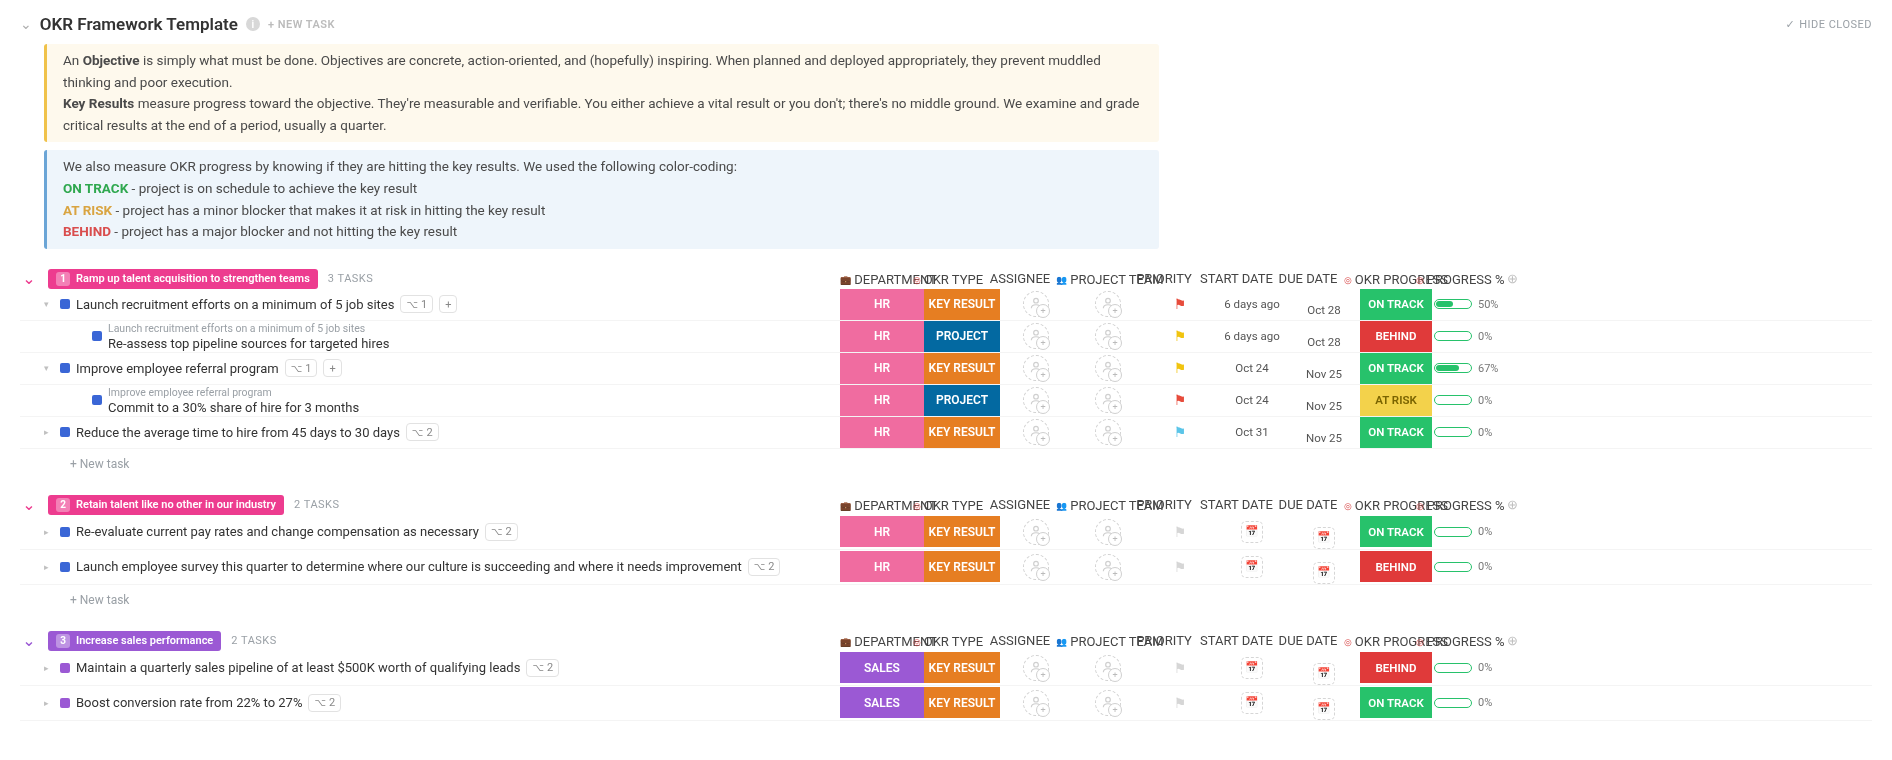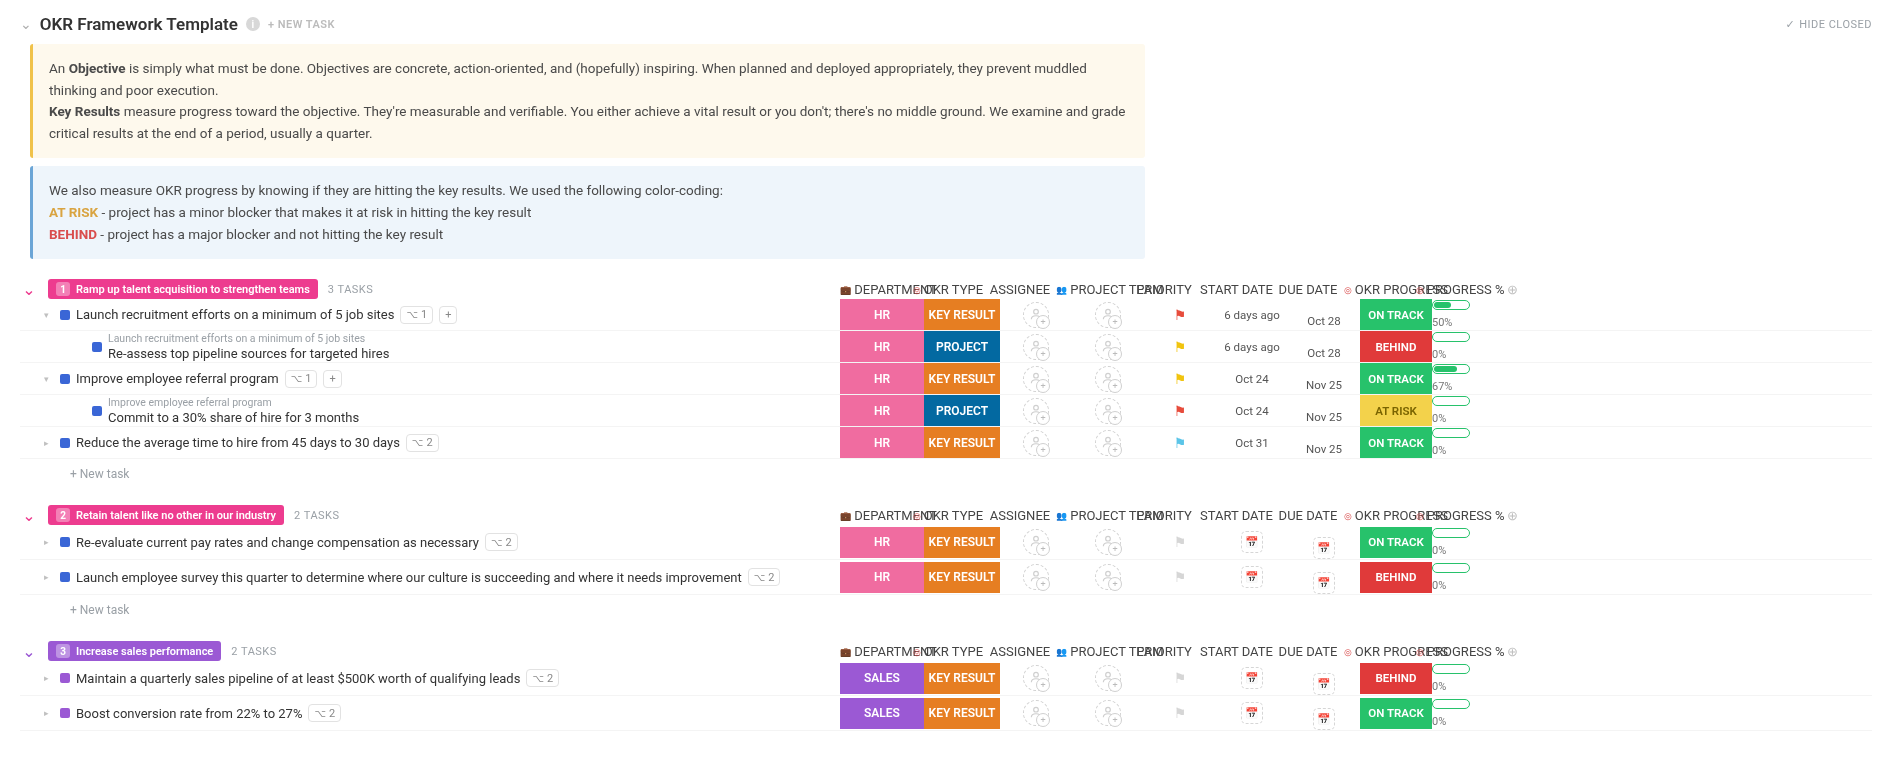--- a/index.html
+++ b/index.html
@@ -8,21 +8,21 @@
 
 .header { display: flex; align-items: center; justify-content: space-between; padding: 4px 0 10px 0; }
 .header-left { display: flex; align-items: center; gap: 8px; }
 .chevron-collapse { color: #b0b0b0; font-size: 14px; }
 .page-title { font-size: 17px; font-weight: 600; color: #333; }
 .info-circle { display:inline-flex; width:14px; height:14px; border-radius:50%; background:#d8d8d8; color:#fff; font-size:10px; align-items:center; justify-content:center; font-weight:700; }
 .new-task-top { color:#bbb; font-size:11px; font-weight:600; letter-spacing:.5px; cursor:pointer; }
 .hide-closed { color:#9aa0a6; font-size:11px; letter-spacing:.5px; display:flex; align-items:center; gap:4px; cursor:pointer; }
 .check { color:#9aa0a6; }
 
-.callout { margin: 0 0 8px 10px; padding: 14px 16px; border-radius: 3px; font-size: 13.5px; line-height: 1.6; max-width: 1115px; }
+.callout { margin: 0 0 8px 24px; padding: 6px 16px; border-radius: 3px; font-size: 13.5px; line-height: 1.6; max-width: 1115px; }
 .callout-yellow { background:#fef9ed; border-left:3px solid #f0c24a; color:#4a4a4a; }
 .callout-blue { background:#eef5fb; border-left:3px solid #6ba5d6; color:#4a4a4a; }
 .callout b { font-weight:700; }
 .on-track-txt { color:#2fa84f; font-weight:700; }
 .at-risk-txt { color:#d9a441; font-weight:700; }
 .behind-txt { color:#d94d4d; font-weight:700; }
 
 .group { margin-top: 20px; }
 .group-toggle { color:#e84393; font-size:16px; cursor:pointer; width: 18px; display:inline-block; text-align:center;}
 .group-pill { display:inline-flex; align-items:center; gap:6px; padding:3px 8px; border-radius:3px; color:#fff; font-size:11px; font-weight:600; }
@@ -89,21 +89,21 @@
 .flag-cyan { color:#5bc5e8; }
 .flag-grey { color:#d6d6d6; }
 
 .date-ph { width:22px; height:22px; border:1px dashed #d6d6d6; border-radius:5px; display:inline-flex; align-items:center; justify-content:center; color:#cfcfcf; font-size:11px; }
 
 .prog-tag { display:inline-flex; align-items:center; justify-content:center; width:100%; height:31px; color:#fff; font-size:11.5px; font-weight:600; }
 .p-ontrack { background:#27c26b; }
 .p-behind { background:#e03a3a; }
 .p-atrisk { background:#f3d24b; color:#7a6400; }
 
-.pct-wrap { display:flex; align-items:flex-start; gap:6px; justify-content:center; width:100%;flex-direction:column; }
+.pct-wrap { display:flex; align-items:center; gap:6px; justify-content:center; width:100%; }
 .pct-bar { width:38px; height:10px; border:1.5px solid #27c26b; border-radius:999px; position:relative; overflow:hidden; }
 .pct-fill { position:absolute; left:1px; top:1px; bottom:1px; background:#27c26b; border-radius:999px; }
 .pct-num { font-size:11px; color:#777; width:24px; text-align:left; }
 
 .new-task-row { padding:8px 0 4px 50px; color:#9aa0a6; font-size:12px; cursor:pointer; }
 </style>
 </head>
 <body>
 
 <div class="page">
@@ -125,20 +125,21 @@
     <div>
       <span>An </span><b>Objective</b><span> is simply what must be done. Objectives are concrete, action-oriented, and (hopefully) inspiring. When planned and deployed appropriately, they prevent muddled thinking and poor execution.</span>
     </div>
     <div>
       <b>Key Results</b><span> measure progress toward the objective. They're measurable and verifiable. You either achieve a vital result or you don't; there's no middle ground. We examine and grade critical results at the end of a period, usually a quarter.</span>
     </div>
   </div>
 
   <div class="callout callout-blue">
     <div>We also measure OKR progress by knowing if they are hitting the key results. We used the following color-coding:</div>
+    <div><span class="on-track-txt">ON TRACK</span><span> - project is on schedule to achieve the key result</span></div>
     <div><span class="at-risk-txt">AT RISK</span><span> - project has a minor blocker that makes it at risk in hitting the key result</span></div>
     <div><span class="behind-txt">BEHIND</span><span> - project has a major blocker and not hitting the key result</span></div>
   </div>
 
   <div id="groups-root">
       <div class="group">
     <div style="display:flex; align-items:center;">
       <div style="flex:0 0 820px; display:flex; align-items:center; gap:10px;">
         <span class="group-toggle" style="color:#ed3c8f">⌄</span>
         <span class="group-pill pill-pink">

